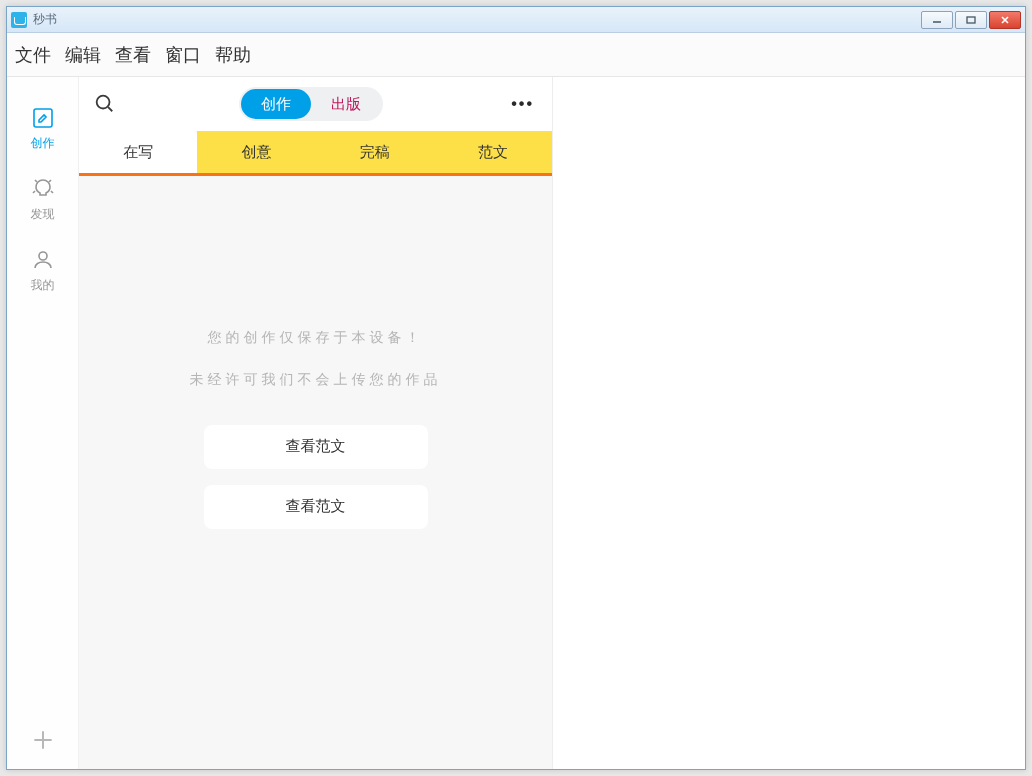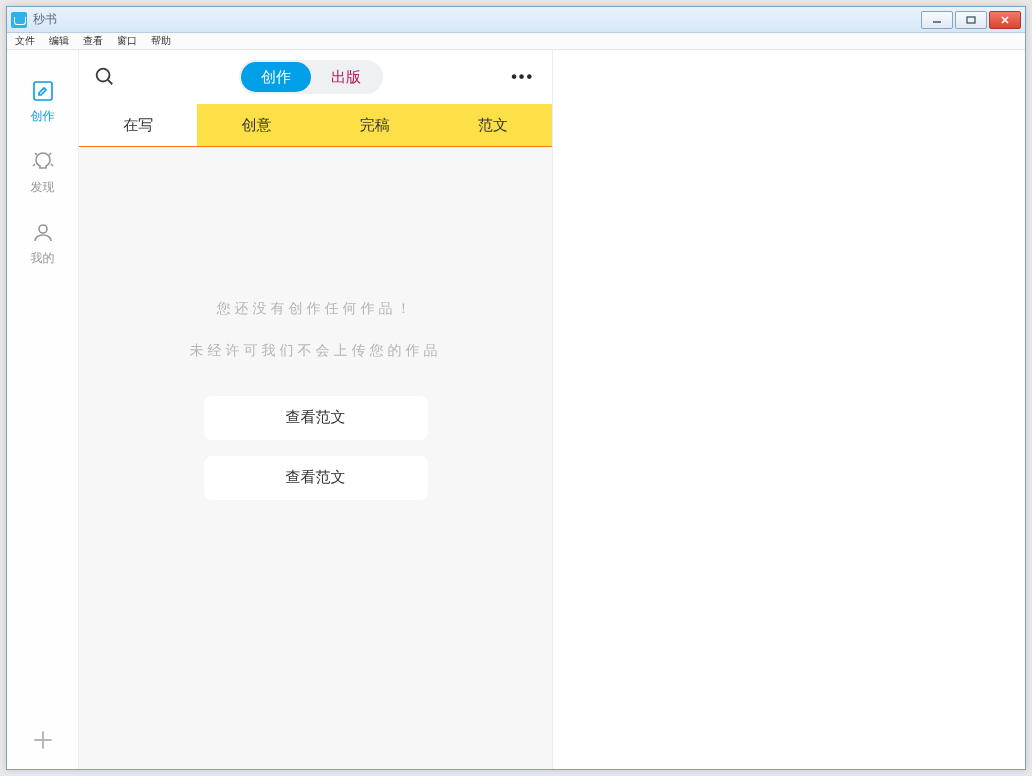--- a/index.html
+++ b/index.html
@@ -42,27 +42,27 @@
       border: 1px solid #8aa4bd;
       border-radius: 2px;
       display: flex; align-items: center; justify-content: center;
       background: linear-gradient(#f6fafd, #dfeaf5);
       font-size: 10px; color: #455663;
       cursor: default;
     }
     .win-btn.close { background: linear-gradient(#f37a6a, #d94330); color: #fff; border-color: #b43425; }
     .win-btn svg { width: 12px; height: 10px; }
     .menubar {
-      height: 17px;
+      height: 44px;
       background: #fbfbfb;
       border-bottom: 1px solid #e6e6e6;
       display: flex; align-items: center;
       padding: 0 8px;
       color: #333;
-      font-size: 10px;
+      font-size: 18px;
     }
     .menubar span { margin-right: 14px; cursor: default; }
     .content {
       flex: 1;
       display: flex;
       background: #fff;
       min-height: 0;
     }
     .sidebar {
       width: 72px;
@@ -126,21 +126,21 @@
       cursor: default;
     }
     .segmented .seg.active {
       background: #00a0e9;
       color: #fff;
     }
     .more-icon { color: #2a2a2a; letter-spacing: 2px; font-weight: bold; font-size: 16px; padding: 0 4px; }
     .tabs {
       display: flex;
       background: #f7f7f7;
-      border-bottom: 1px solid #f97316;
+      border-bottom: 3px solid #f97316;
     }
     .tab {
       flex: 1;
       height: 42px;
       display: flex; align-items: center; justify-content: center;
       color: #333;
       font-size: 15px;
       background: #fde047;
       cursor: default;
     }
@@ -272,21 +272,21 @@
       </div>
 
       <div class="tabs">
         <div class="tab active">在写</div>
         <div class="tab">创意</div>
         <div class="tab">完稿</div>
         <div class="tab">范文</div>
       </div>
 
       <div class="empty-area">
-        <div class="line">您还没有创作任何作品！</div>
+        <div class="line">您的创作仅保存于本设备！</div>
         <div class="gap1"></div>
         <div class="line">未经许可我们不会上传您的作品</div>
         <div class="gap2"></div>
         <div class="action-btn">查看范文</div>
         <div class="action-btn">查看范文</div>
       </div>
     </div>
 
     <div class="right-pane"></div>
 

